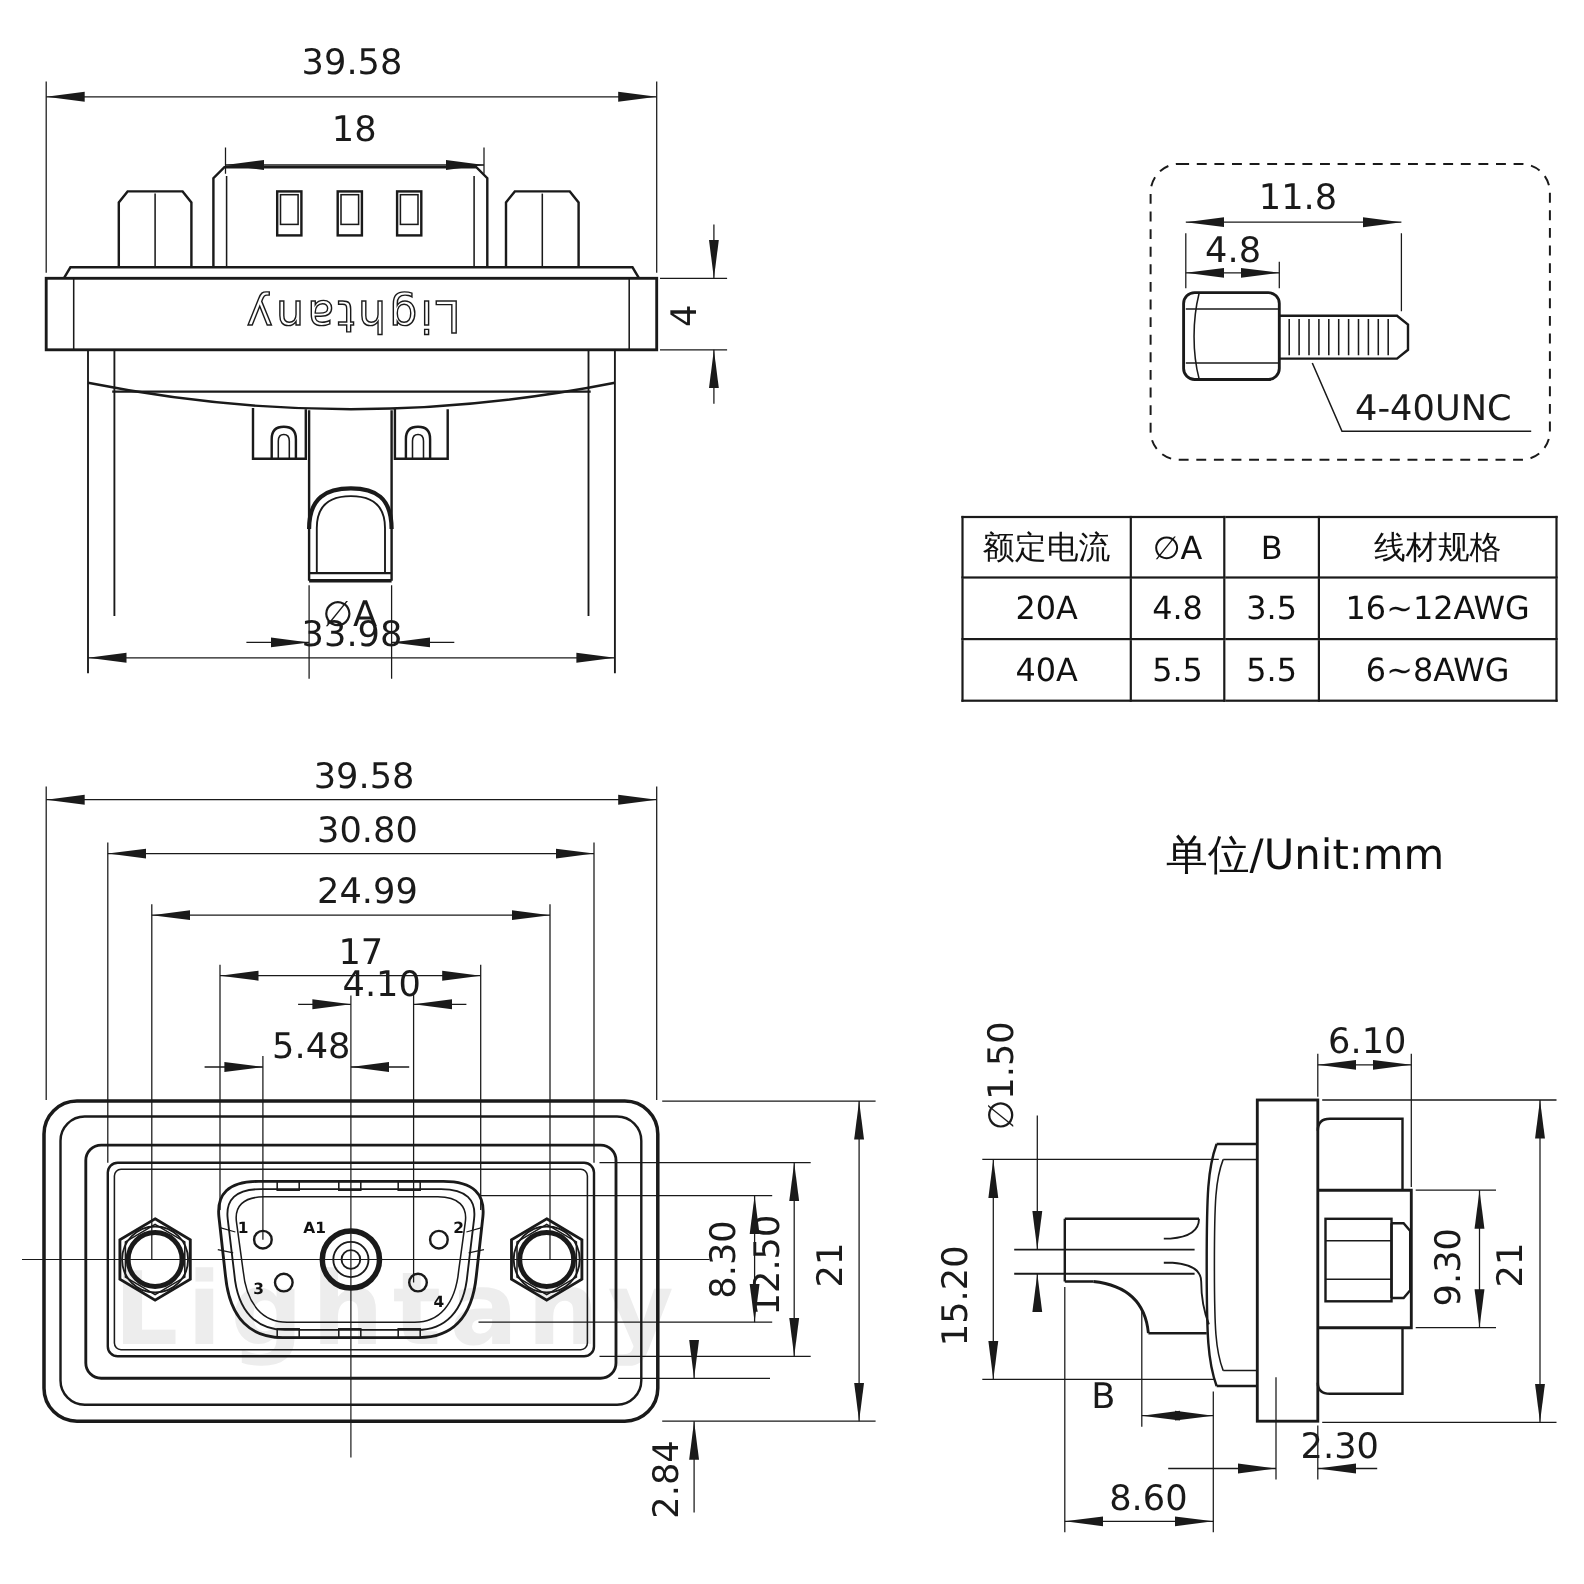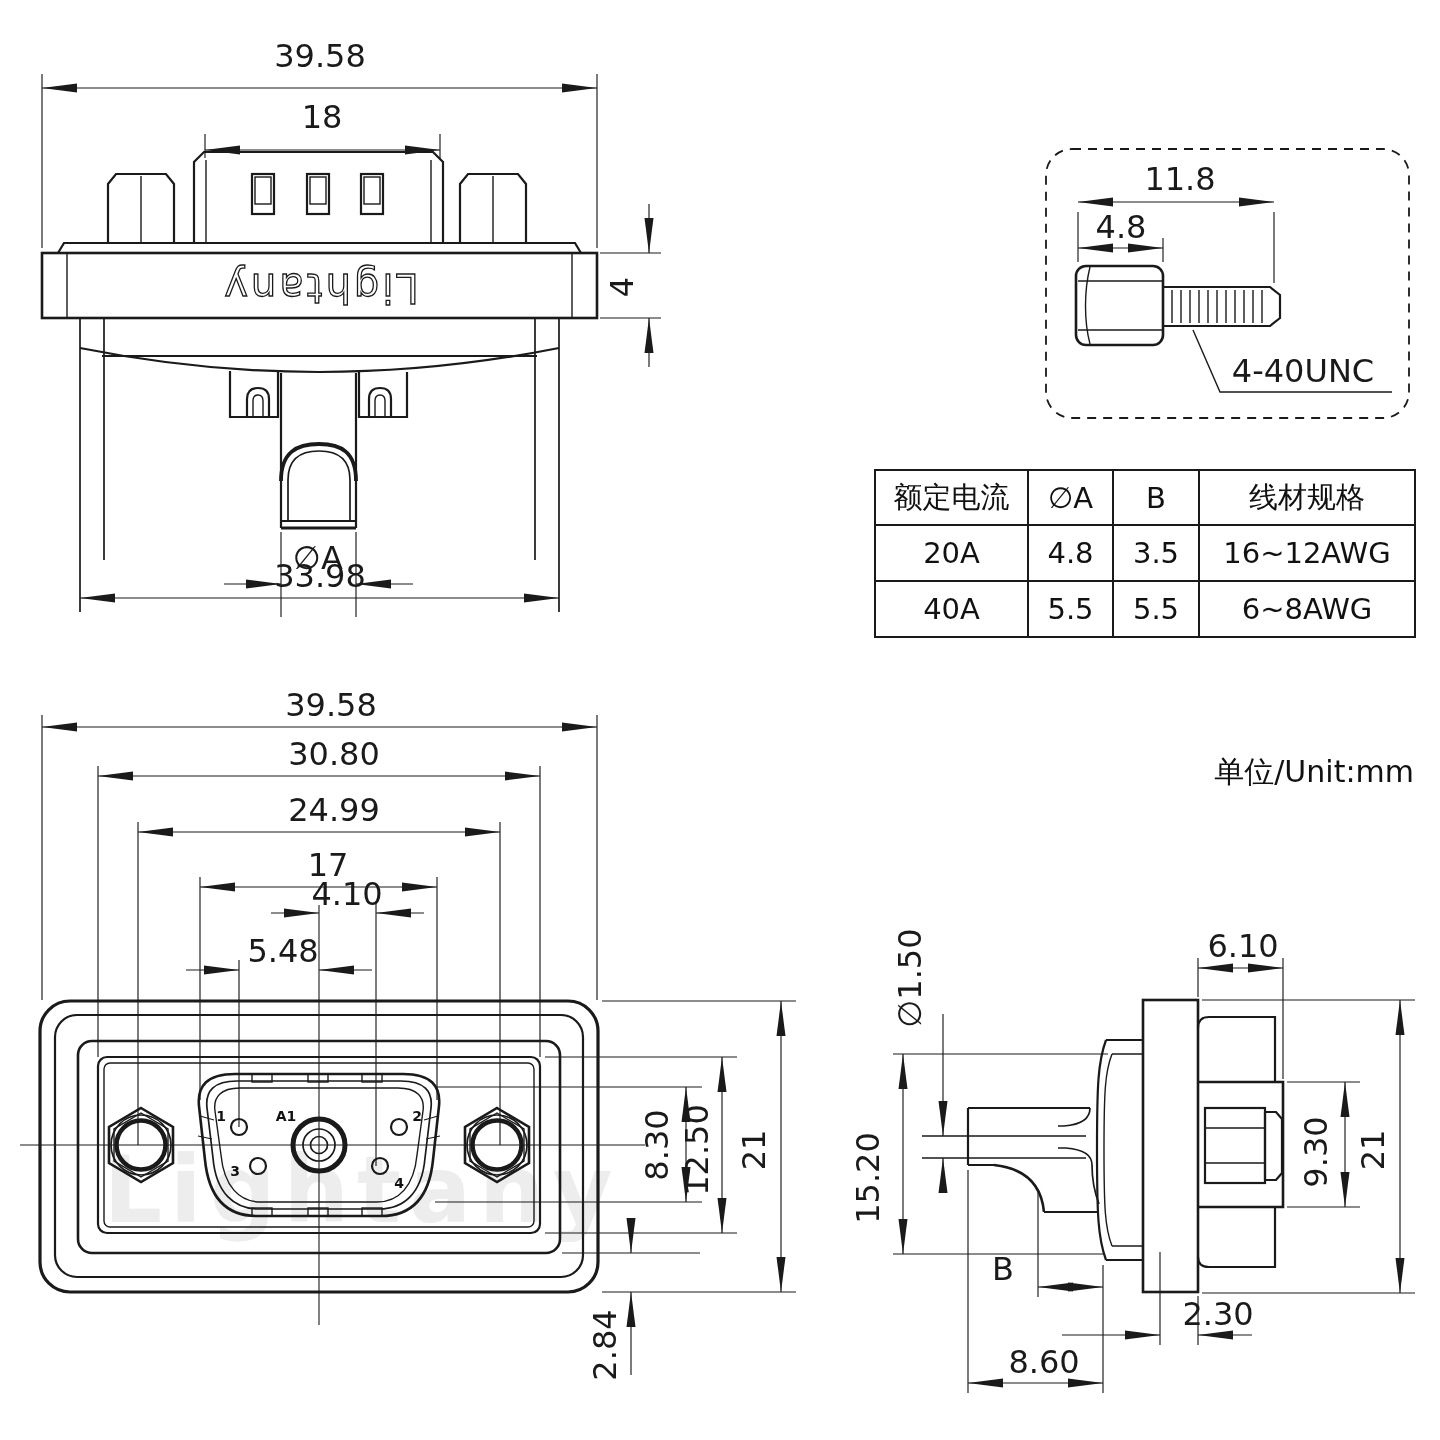--- a/index.html
+++ b/index.html
@@ -16,22 +16,22 @@
   svg .dim {fill:none;stroke:#1a1a1a;stroke-width:1.15;}
   svg text.dt{fill:#1a1a1a;font-size:32px;text-anchor:middle;}
   svg text.pl{fill:#111;font-size:14px;font-weight:700;text-anchor:middle;}
   svg text.emboss{fill:#ffffff;stroke:#1a1a1a;stroke-width:1.3;font-size:40px;
                   letter-spacing:3px;text-anchor:middle;}
   svg text.wm{fill:#ededed;font-size:92px;font-weight:600;letter-spacing:8px;text-anchor:middle;}
   #spec-table{position:absolute;left:874px;top:469px;border-collapse:collapse;table-layout:fixed;}
   #spec-table td,#spec-table th{border:2.5px solid #1a1a1a;text-align:center;vertical-align:middle;
       font-size:29px;font-weight:400;color:#111;padding:0;height:54px;background:#fff;}
   #spec-table th{height:53px;}
-  #unit-note{position:absolute;left:1060px;top:752px;width:354px;text-align:right;
-      font-size:30px;color:#111;}
+  #unit-note{position:absolute;left:1060px;top:752px;width:354px;
+      font-size:38px;color:#111;}
 </style>
 </head>
 <body>
 
 <div id="stage">
 
 <svg width="1440" height="1440" viewBox="0 0 1440 1440">
   <defs>
     <marker id="arr" markerUnits="userSpaceOnUse" markerWidth="36" markerHeight="12" refX="35" refY="6" orient="auto-start-reverse">
       <path d="M0,1.5 L35,6 L0,10.5 Z" fill="#1a1a1a"></path>

